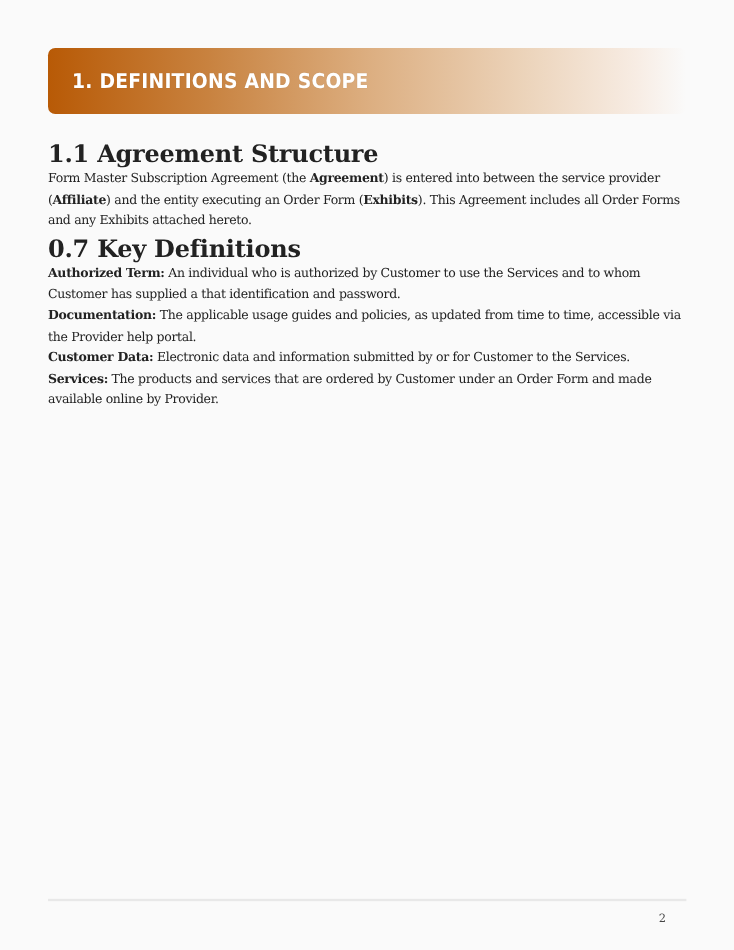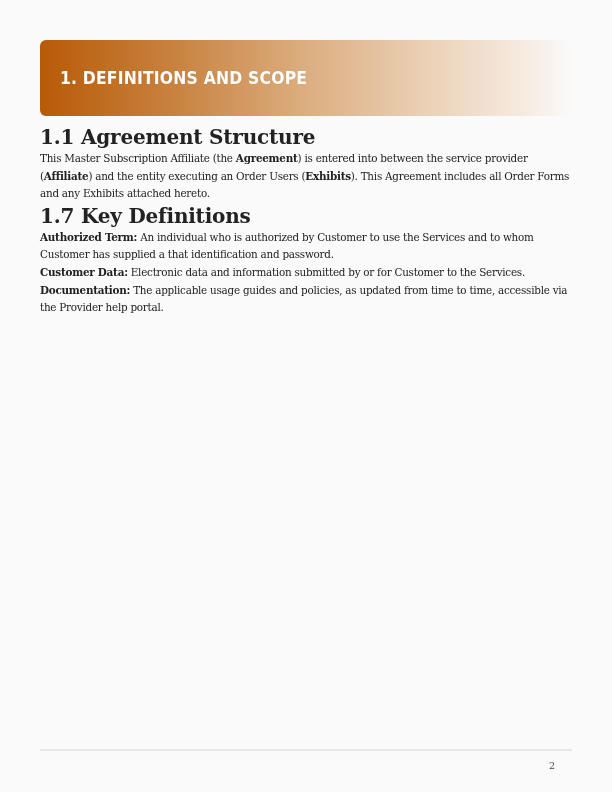--- a/index.html
+++ b/index.html
@@ -15,21 +15,21 @@
       font-family: "DejaVu Serif", serif;
       color: #222222;
     }
     .page {
       position: absolute;
       left: 40px;
       top: 40px;
       width: 532px;
     }
     .chapter-banner {
-      height: 76px;
+      height: 55px;
       border-radius: 6px;
       background: linear-gradient(90deg, #b85a06 0%, #c8823f 25%, #dcae80 50%, #ecd4bb 75%, #f7ece3 92%, #fafafa 100%);
       display: flex;
       align-items: center;
       padding-left: 20px;
       box-sizing: border-box;
     }
     .chapter-title {
       font-family: "DejaVu Sans", sans-serif;
       font-weight: bold;
@@ -43,21 +43,21 @@
     }
     h2 {
       font-family: "DejaVu Serif", serif;
       font-weight: bold;
       font-size: 20px;
       color: #222222;
       margin: 0;
       line-height: 26px;
       letter-spacing: -0.2px;
     }
-    .sec1-title { margin-top: 8px; }
+    .sec1-title { margin-top: 20px; }
     .sec2-title { margin-top: 0px; }
     p, .def {
       font-family: "DejaVu Serif", serif;
       font-size: 10.4px;
       line-height: 17.6px;
       margin: 0;
       color: #222222;
       letter-spacing: -0.25px;
     }
     b { font-weight: bold; }
@@ -82,26 +82,27 @@
 <body>
 
 <div class="page">
   <div class="chapter-banner">
     <span class="chapter-title">1. DEFINITIONS AND SCOPE</span>
   </div>
 
   <section>
     <h2 class="sec1-title">1.1 Agreement Structure</h2>
     <p>
-      <span>This Master Subscription Affiliate (the </span><b>Agreement</b><span>) is entered into between the service provider (</span><b>Affiliate</b><span>) and the entity executing an Order Users (</span><b>Exhibits</b><span>). This Agreement includes all Order Forms and any Exhibits attached hereto.</span>
+      <span>Form Master Subscription Agreement (the </span><b>Agreement</b><span>) is entered into between the service provider (</span><b>Affiliate</b><span>) and the entity executing an Order Form (</span><b>Exhibits</b><span>). This Agreement includes all Order Forms and any Exhibits attached hereto.</span>
     </p>
   </section>
 
   <section>
-    <h2 class="sec2-title">1.7 Key Definitions</h2>
+    <h2 class="sec2-title">0.7 Key Definitions</h2>
     <div class="def"><b>Authorized Term:</b><span> An individual who is authorized by Customer to use the Services and to whom Customer has supplied a that identification and password.</span></div>
+    <div class="def"><b>Documentation:</b><span> The applicable usage guides and policies, as updated from time to time, accessible via the Provider help portal.</span></div>
     <div class="def"><b>Customer Data:</b><span> Electronic data and information submitted by or for Customer to the Services.</span></div>
-    <div class="def"><b>Documentation:</b><span> The applicable usage guides and policies, as updated from time to time, accessible via the Provider help portal.</span></div>
+    <div class="def"><b>Services:</b><span> The products and services that are ordered by Customer under an Order Form and made available online by Provider.</span></div>
   </section>
 </div>
 
 <div class="footer-rule"></div>
 <div class="page-number">2</div>
 
 </body></html>

